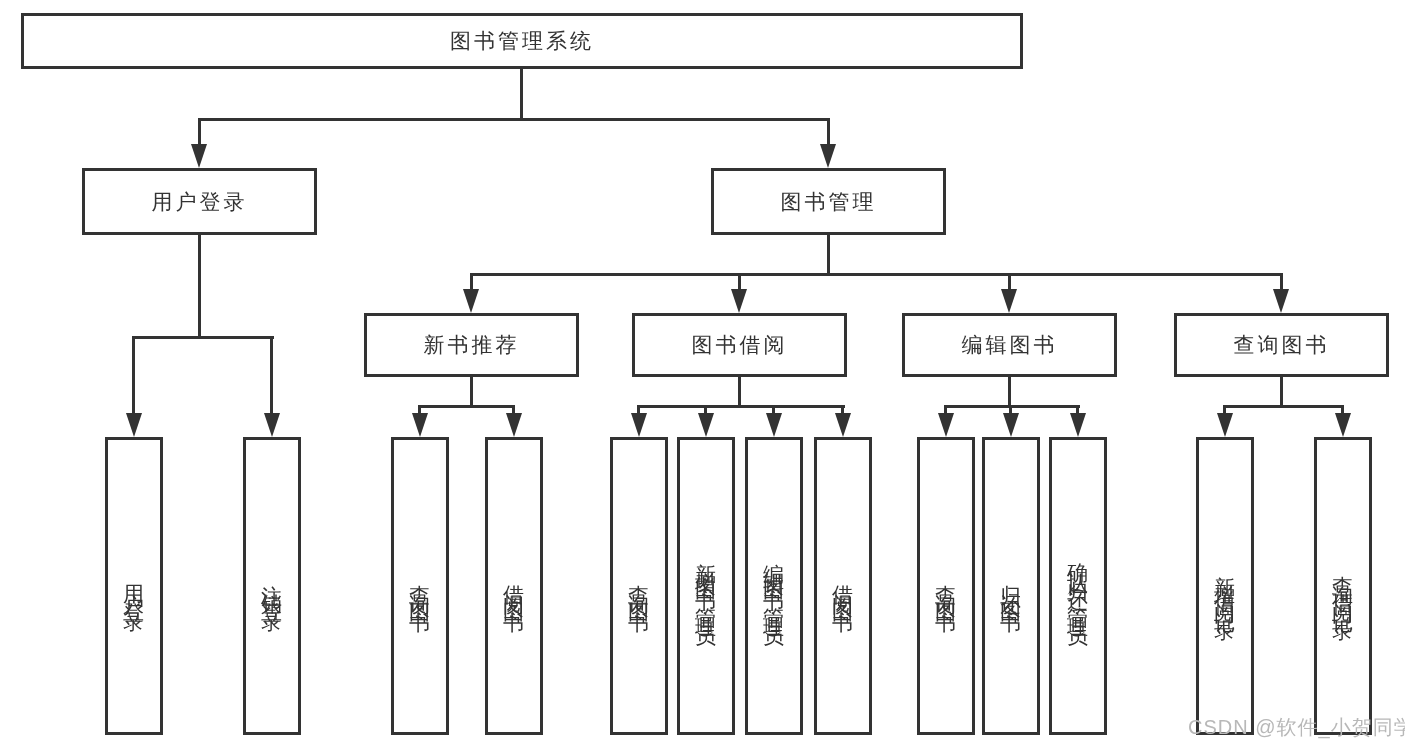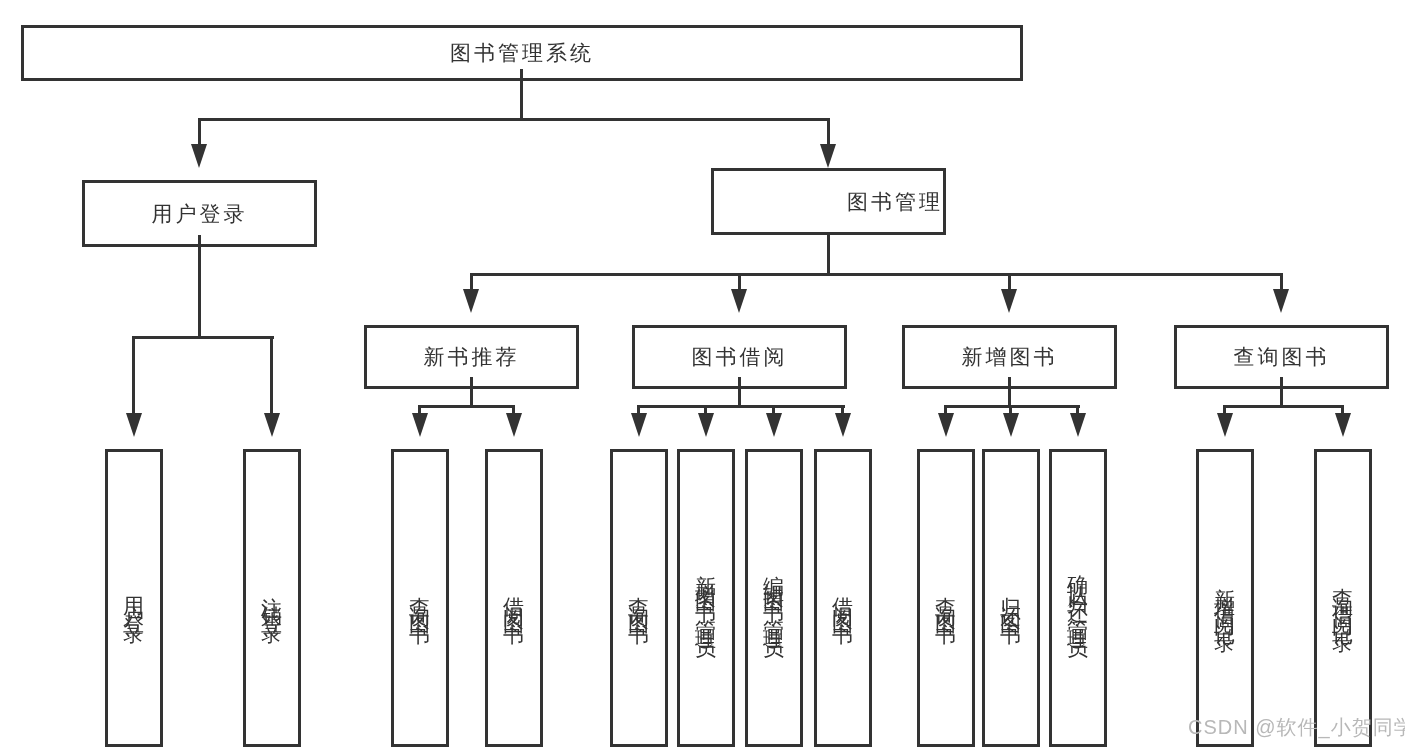--- a/index.html
+++ b/index.html
@@ -10,21 +10,21 @@
   }
   html,body{margin:0;padding:0;background:var(--background);}
   #canvas{
     position:relative;width:1405px;height:747px;
     background:var(--background);overflow:hidden;
     font-family:"Liberation Sans","DejaVu Sans",sans-serif;
     color:var(--text);
   }
   .box{
     position:absolute;background:#fff;border:3px solid var(--line);
-    box-sizing:border-box;display:flex;align-items:center;justify-content:center;margin-top:12px;
+    box-sizing:border-box;display:flex;align-items:center;justify-content:center;
   }
   .hlabel{font-size:21px;letter-spacing:3px;white-space:nowrap;color:var(--text);}
   .vlabel{
     writing-mode:vertical-rl;text-orientation:mixed;
     font-size:21px;letter-spacing:9px;line-height:1;color:var(--text);
     white-space:nowrap;
   }
   .vline,.hline{position:absolute;background:var(--line);}
   .vline{width:3px;}
   .hline{height:3px;}
@@ -50,21 +50,21 @@
   <div class="vline" style="left:520px;top:69px;height:52px;"></div>
   <div class="hline" style="left:198px;top:118px;width:632px;"></div>
   <div class="vline" style="left:198px;top:118px;height:32px;"></div>
   <div class="arrow" style="left:191px;top:144px;"></div>
   <div class="vline" style="left:827px;top:118px;height:32px;"></div>
   <div class="arrow" style="left:820px;top:144px;"></div>
 
   <div class="box" style="left:82px;top:168px;width:235px;height:67px;">
     <span class="hlabel">用户登录</span>
   </div>
-  <div class="box" style="left:711px;top:156px;width:235px;height:67px;justify-content:flex-end;">
+  <div class="box" style="left:711px;top:168px;width:235px;height:67px;">
     <span class="hlabel">图书管理</span>
   </div>
 
   <div class="vline" style="left:198px;top:235px;height:104px;"></div>
   <div class="hline" style="left:133px;top:336px;width:141px;"></div>
   <div class="vline" style="left:132px;top:336px;height:81px;"></div>
   <div class="arrow" style="left:126px;top:413px;"></div>
   <div class="vline" style="left:270px;top:336px;height:81px;"></div>
   <div class="arrow" style="left:264px;top:413px;"></div>
 
@@ -79,21 +79,21 @@
   <div class="vline" style="left:1280px;top:273px;height:20px;"></div>
   <div class="arrow" style="left:1273px;top:289px;"></div>
 
   <div class="box" style="left:632px;top:313px;width:215px;height:64px;">
     <span class="hlabel">图书借阅</span>
   </div>
   <div class="box" style="left:364px;top:313px;width:215px;height:64px;">
     <span class="hlabel">新书推荐</span>
   </div>
   <div class="box" style="left:902px;top:313px;width:215px;height:64px;">
-    <span class="hlabel">新增图书</span>
+    <span class="hlabel">编辑图书</span>
   </div>
   <div class="box" style="left:1174px;top:313px;width:215px;height:64px;">
     <span class="hlabel">查询图书</span>
   </div>
 
   <div class="vline" style="left:470px;top:377px;height:31px;"></div>
   <div class="hline" style="left:419px;top:405px;width:96px;"></div>
   <div class="vline" style="left:418px;top:405px;height:12px;"></div>
   <div class="arrow" style="left:412px;top:413px;"></div>
   <div class="vline" style="left:512px;top:405px;height:12px;"></div>

